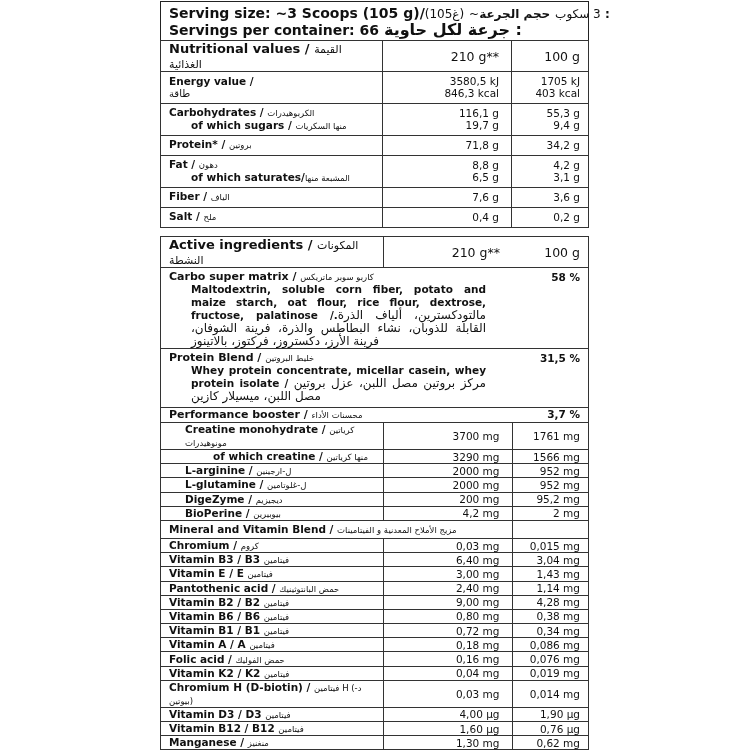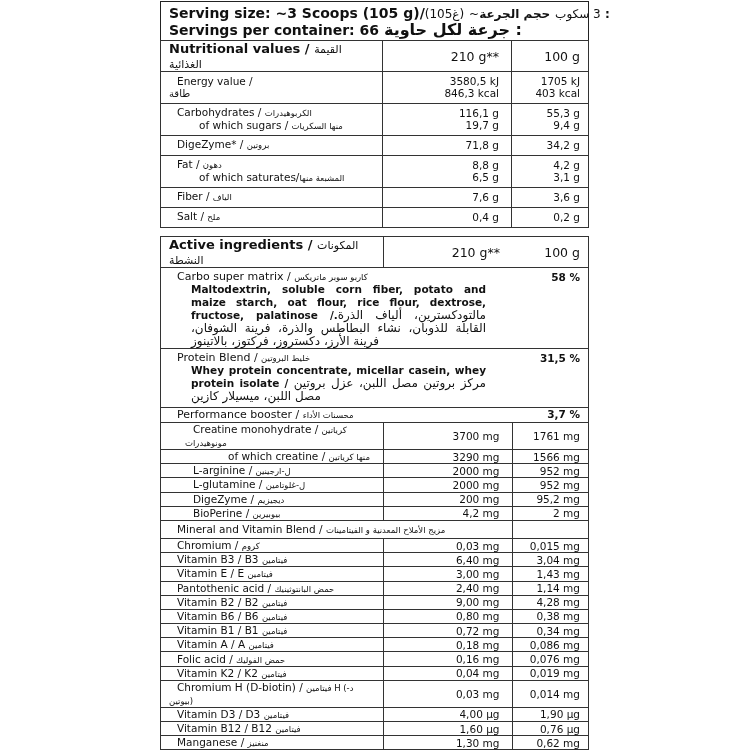--- a/index.html
+++ b/index.html
@@ -1,19 +1,19 @@
 <!DOCTYPE html>
 <html><head>
   <meta charset="utf-8">
   <style>
     html, body { margin: 0; padding: 0; background: #ffffff; }
     body { width: 750px; height: 750px; position: relative; overflow: hidden;
            font-family: "DejaVu Sans", "Liberation Sans", sans-serif; color: #111; }
     .ar { font-family: "DejaVu Sans", sans-serif; font-weight: normal; font-size: 8.5px; }
-    .b { font-weight: normal; margin-left: 8px; }
+    .b { font-weight: bold; }
 
     
     #serving { position: absolute; left: 160px; top: 1px; width: 429px; height: 39px;
                border: 1.5px solid #222; border-bottom: none; box-sizing: border-box; padding: 3px 8px; }
     #serving .line { font-weight: bold; font-size: 14px; line-height: 16px; white-space: nowrap; }
     #serving .line .arn { font-weight: bold; font-size: 12px; }
     #serving .line .ars { font-weight: normal; font-size: 12px; }
 
     
     table { border-collapse: collapse; position: absolute; left: 160px; width: 429px; table-layout: fixed; }
@@ -25,21 +25,21 @@
     .hdr td.lbl { font-weight: bold; font-size: 13px; }
     .hdr .ar { font-size: 11px; }
 
     #nutri { top: 40px; border: 1.5px solid #222; }
     #nutri .multi div { line-height: 11.5px; }
 
     #active { top: 236px; border: 1.5px solid #222; }
     #active .desc { font-weight: bold; font-size: 10.5px; padding-left: 22px; line-height: 13px; text-align: justify; }
     #active .desc .ar { font-size: 12px; }
     #active .indent1 { padding-left: 24px; }
-    #active .indent2 { padding-left: 52px; text-align: center; }
+    #active .indent2 { padding-left: 52px; }
     #active tr.compact td { height: 13.2px; line-height: 12px; font-size: 10.5px; }
     #active .pct { text-align: right; font-weight: bold; vertical-align: top; padding-top: 3px; padding-right: 8px; }
   </style>
 </head>
 <body>
 
 <div id="serving">
   <div class="line">
     <span>Serving size: ~3 Scoops (105 g)/</span><span class="ars">(105غ)</span>
     <span class="ars">~3 سكوب</span>
@@ -81,21 +81,21 @@
           <div><span>116,1 g</span></div>
           <div><span>19,7 g</span></div>
         </td>
         <td class="v2 multi" style="height: 31px;">
           <div><span>55,3 g</span></div>
           <div><span>9,4 g</span></div>
         </td>
       </tr>
       <tr>
         <td class="lbl multi" style="height: 19px;">
-          <div><span class="b">DigeZyme* / </span><span class="ar">بروتين</span></div>
+          <div><span class="b">Protein* / </span><span class="ar">بروتين</span></div>
         </td>
         <td class="v1 multi" style="height: 19px;">
           <div><span>71,8 g</span></div>
         </td>
         <td class="v2 multi" style="height: 19px;">
           <div><span>34,2 g</span></div>
         </td>
       </tr>
       <tr>
         <td class="lbl multi" style="height: 31px;">

